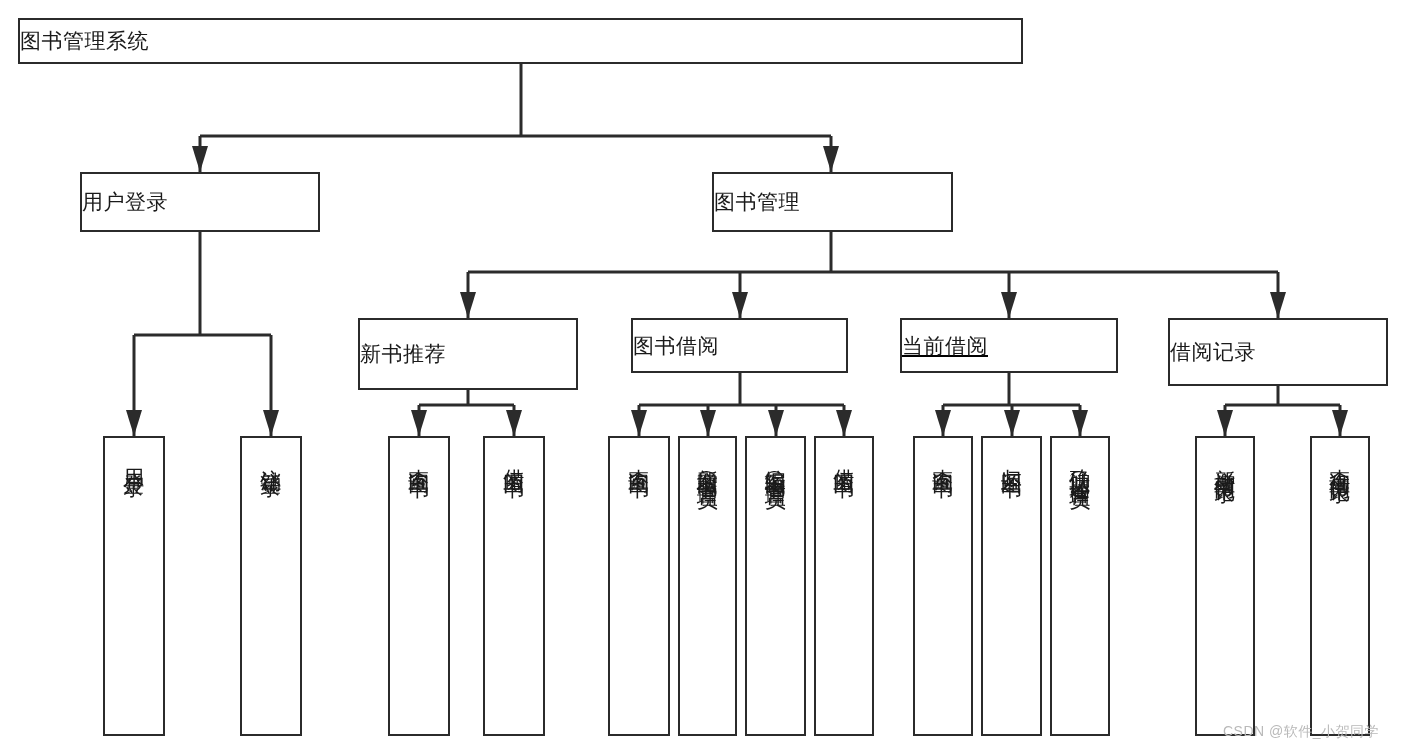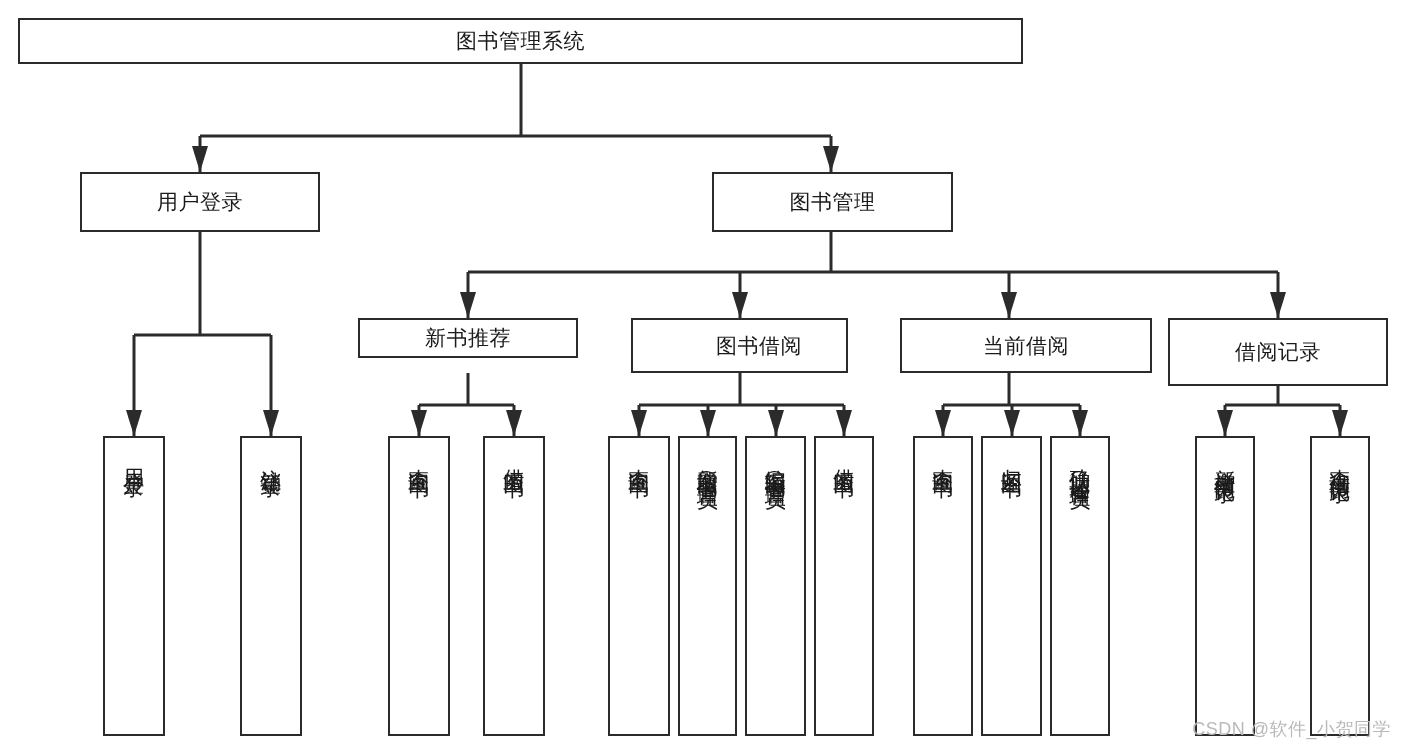--- a/index.html
+++ b/index.html
@@ -23,21 +23,21 @@
   .node {
     position: absolute;
     box-sizing: border-box;
     background: #ffffff;
     border: 2px solid #2b2b2b;
     display: flex;
     overflow: hidden;
   }
   .node.horizontal {
     align-items: center;
-    justify-content: center;
+    justify-content: flex-start;
   }
   .node-label-h {
     font-size: 21px;
     color: #1a1a1a;
     line-height: 1.1;
     letter-spacing: 0.5px;
     white-space: nowrap;
     text-align: center;
   }
   .node.vertical {
@@ -65,23 +65,23 @@
   .conn-line {
     stroke: #2b2b2b;
     stroke-width: 3;
     fill: none;
   }
   .conn-head {
     fill: #2b2b2b;
   }
   .watermark {
     position: absolute;
-    right: 14px;
+    right: 26px;
     bottom: 6px;
-    font-size: 18px;
+    font-size: 14px;
     color: #b9b9b9;
     white-space: nowrap;
     letter-spacing: 0.5px;
     user-select: none;
   }
 </style>
 </head>
 <body>
 
 <div id="diagram-root">
@@ -142,27 +142,27 @@
   <div id="node-layer">
       <div class="node horizontal" style="left: 18px; top: 18px; width: 1005px; height: 46px;">
         <span class="node-label-h">图书管理系统</span>
       </div>
       <div class="node horizontal" style="left: 80px; top: 172px; width: 240px; height: 60px;">
         <span class="node-label-h">用户登录</span>
       </div>
       <div class="node horizontal" style="left: 712px; top: 172px; width: 241px; height: 60px;">
         <span class="node-label-h">图书管理</span>
       </div>
-      <div class="node horizontal" style="left: 358px; top: 318px; width: 220px; height: 40px;">
+      <div class="node horizontal" style="left: 358px; top: 318px; width: 220px; height: 72px;">
         <span class="node-label-h">新书推荐</span>
       </div>
-      <div class="node horizontal" style="left: 631px; top: 318px; width: 217px; height: 55px; padding-left: 39px;">
+      <div class="node horizontal" style="left: 631px; top: 318px; width: 217px; height: 55px;">
         <span class="node-label-h">图书借阅</span>
       </div>
-      <div class="node horizontal" style="left: 900px; top: 318px; width: 252px; height: 55px;">
+      <div class="node horizontal" style="left: 900px; top: 318px; width: 218px; height: 55px; text-decoration: underline;">
         <span class="node-label-h">当前借阅</span>
       </div>
       <div class="node horizontal" style="left: 1168px; top: 318px; width: 220px; height: 68px;">
         <span class="node-label-h">借阅记录</span>
       </div>
       <div class="node vertical" style="left: 103px; top: 436px; width: 62px; height: 300px;">
         <span class="node-label-v">用户登录</span>
       </div>
       <div class="node vertical" style="left: 240px; top: 436px; width: 62px; height: 300px;">
         <span class="node-label-v">注销登录</span>

